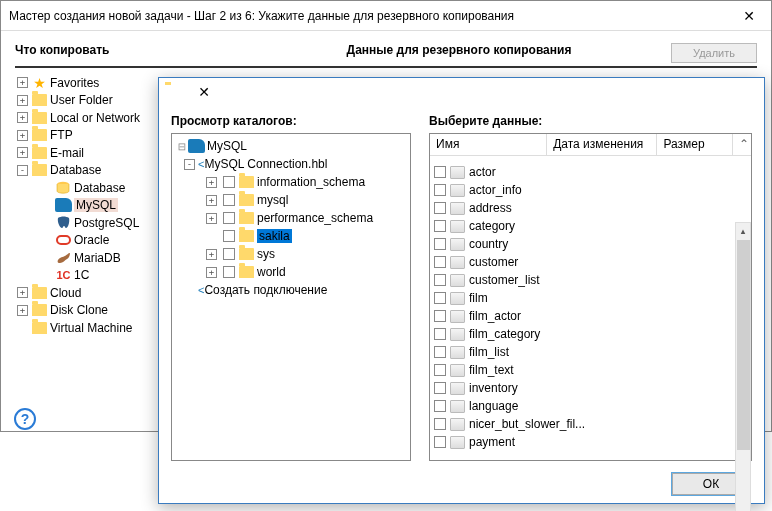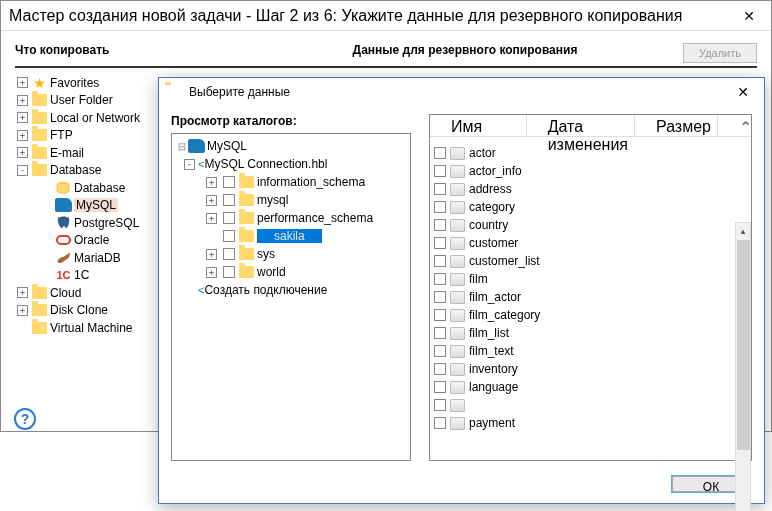--- a/index.html
+++ b/index.html
@@ -1,28 +1,28 @@
 <!DOCTYPE html>
 <html><head>
 <meta charset="utf-8">
 <style>
 * { box-sizing: border-box; margin: 0; padding: 0; font-family: "Segoe UI", Tahoma, sans-serif; font-size: 12px; }
 body { background: #fff; width: 772px; height: 511px; overflow: hidden; position: relative; }
 
 
 .wizard { width: 772px; border: 1px solid #888; background: #fff; }
 .wizard-title { height: 30px; display: flex; align-items: center; padding: 0 8px; border-bottom: 1px solid #ddd; }
-.wizard-title .t { flex: 1; font-size: 16px; }
+.wizard-title .t { flex: 1; font-size: 12px; }
 .wizard-title .close { font-size: 14px; width: 28px; text-align: center; cursor: default; }
 
 .wizard-body { padding: 12px 14px; height: 400px; }
 .cols-header { display: flex; border-bottom: 2px solid #333; padding-bottom: 3px; margin-bottom: 6px; }
 .cols-header .ch1 { width: 232px; font-weight: bold; }
 .cols-header .ch2 { flex: 1; font-weight: bold; text-align: center; }
-.cols-header .del-btn { width: 74px; height: 20px; background: #eee; border: 1px solid #bbb; color: #999; text-align: center; line-height: 18px; font-size: 11px; }
+.cols-header .del-btn { width: 86px; height: 20px; background: #eee; border: 1px solid #bbb; color: #999; text-align: center; line-height: 18px; font-size: 11px; }
 
 .left-tree { width: 212px; height: 300px; overflow: hidden; }
 .tree-row { display: flex; align-items: center; height: 17.5px; padding-left: 2px; }
 .exp { width: 11px; height: 11px; border: 1px solid #888; color: #555; font-size: 9px; line-height: 9px; text-align: center; margin-right: 3px; font-family: monospace; }
 .exp.blank { border: none; }
 .ico { width: 17px; height: 15px; display: inline-flex; align-items: center; justify-content: center; margin-right: 2px; }
 .folder { width: 15px; height: 12px; background: #ffd96b; border-radius: 1px 1px 0 0; position: relative; }
 .folder::before { content: ""; position: absolute; top: -3px; left: 0; width: 6px; height: 3px; background: #ffd96b; border-radius: 1px 1px 0 0; }
 .star { color: #ffb400; font-size: 14px; }
 .tree-lbl { font-size: 12px; white-space: nowrap; }
@@ -42,41 +42,41 @@
 .mb-right { flex: 1; display: flex; flex-direction: column; }
 .mb-head { font-weight: bold; margin-bottom: 5px; }
 
 .catalog-box { flex: 1; border: 1px solid #888; padding: 3px 2px; overflow: hidden; }
 .cat-row { display: flex; align-items: center; height: 18px; }
 .conn { width: 12px; text-align: center; color: #888; font-size: 10px; }
 .dolphin { width: 17px; height: 14px; display: inline-block; background: #1a7bb9; border-radius: 2px 6px 2px 2px; }
 .share { color: #1a7bb9; font-size: 11px; }
 .cat-row .cb { width: 12px; height: 12px; border: 1px solid #888; margin: 0 3px; display:inline-block; }
 .cat-lbl { font-size: 12px; white-space: nowrap; }
-.cat-row.selrow .cat-lbl { background: #0078d7; color: #e5e5e5; padding: 0 17px; }
+.cat-row.selrow .cat-lbl { background: #0078d7; color: #000000; padding: 0 2px; }
 
 .list-box { flex: 1; border: 1px solid #888; display: flex; flex-direction: column; overflow: hidden; }
 .list-head { display: flex; background: #fff; border-bottom: 1px solid #ddd; height: 22px; }
-.list-head .lh { padding: 3px 6px; border-right: 1px solid #ddd; font-size: 16px; margin-left: 15px; }
+.list-head .lh { padding: 3px 6px; border-right: 1px solid #ddd; font-size: 12px; }
 .lh.name { flex: 1.5; }
 .lh.date { flex: 1.4; }
 .lh.size { flex: 0.9; }
 .lh.sc { width: 18px; border-right: none; text-align: center; color: #666; }
 .list-rows { flex: 1; overflow: hidden; margin-top: 7px; }
 .lrow { display: flex; align-items: center; height: 18px; padding-left: 4px; }
 .lrow .cb { width: 12px; height: 12px; border: 1px solid #888; margin-right: 4px; }
 .lrow .tico { width: 15px; height: 13px; display: inline-block; margin-right: 4px; background: linear-gradient(#f5f5f5,#ddd); border: 1px solid #bbb; border-radius: 1px; }
 .lrow .ln { font-size: 12px; }
 
 .list-scroll { position: absolute; right: 13px; top: 144px; width: 16px; height: 312px; background: #f0f0f0; border:1px solid #ddd; }
 .list-scroll .up, .list-scroll .down { height: 16px; text-align: center; font-size: 9px; color: #555; line-height: 16px; }
 .list-scroll .thumb { position: absolute; top: 17px; left: 1px; width: 13px; height: 210px; background: #cfcfcf; }
 
 .modal-foot { height: 38px; display: flex; justify-content: flex-end; align-items: center; padding: 0 14px; border-top: 0; }
-.ok-btn { width: 78px; height: 16px; background: #e9e9e9; border: 1px solid #aaa; text-align: center; line-height: 20px; font-size: 12px; box-shadow: 0 0 0 1px #5ca7df; }
+.ok-btn { width: 78px; height: 22px; background: #e9e9e9; border: 1px solid #aaa; text-align: center; line-height: 20px; font-size: 12px; box-shadow: 0 0 0 1px #5ca7df; }
 
 .help { position: absolute; left: 14px; top: 408px; width: 22px; height: 22px; border: 2px solid #2a7bd6; border-radius: 50%; color: #2a7bd6; text-align: center; line-height: 18px; font-weight: bold; font-size: 14px; }
 
 svg { display: block; }
 </style>
 </head>
 <body>
 
 <div class="wizard">
   <div class="wizard-title">
@@ -206,21 +206,20 @@
         </div>
       </div>
   </div>
 </div>
 
 <div class="help">?</div>
 
 <div class="modal">
   <div class="modal-title">
     <span class="mico"><span class="mfolder"></span></span>
-    <div class="mt">Выберите данные</div>
     <div class="mclose">✕</div>
   </div>
   <div class="modal-body">
     <div class="mb-left">
       <div class="mb-head">Просмотр каталогов:</div>
       <div class="catalog-box" id="catalog-box">
           <div class="cat-row" style="padding-left: 2px;">
             <span class="conn">⊟</span>
             <span class="ico">
               <span class="dolphin"></span>
@@ -288,20 +287,21 @@
             <span class="cat-lbl">world</span>
           </div>
           <div class="cat-row" style="padding-left: 2px;">
             <span style="width:22px;"></span>
             <span class="share">&lt;</span>
             <span class="cat-lbl"> Создать подключение</span>
           </div>
         </div>
     </div>
     <div class="mb-right">
+      <div class="mb-head">Выберите данные:</div>
       <div class="list-box">
         <div class="list-head">
           <div class="lh name">Имя</div>
           <div class="lh date">Дата изменения</div>
           <div class="lh size">Размер</div>
           <div class="lh sc">⌃</div>
         </div>
         <div class="list-rows" id="list-rows">
             <div class="lrow">
               <span class="cb"></span>
@@ -369,20 +369,21 @@
               <span class="ln">inventory</span>
             </div>
             <div class="lrow">
               <span class="cb"></span>
               <span class="tico"></span>
               <span class="ln">language</span>
             </div>
             <div class="lrow">
               <span class="cb"></span>
               <span class="tico"></span>
+              <span class="ln">nicer_but_slower_fil...</span>
             </div>
             <div class="lrow">
               <span class="cb"></span>
               <span class="tico"></span>
               <span class="ln">payment</span>
             </div>
           </div>
       </div>
     </div>
   </div>

